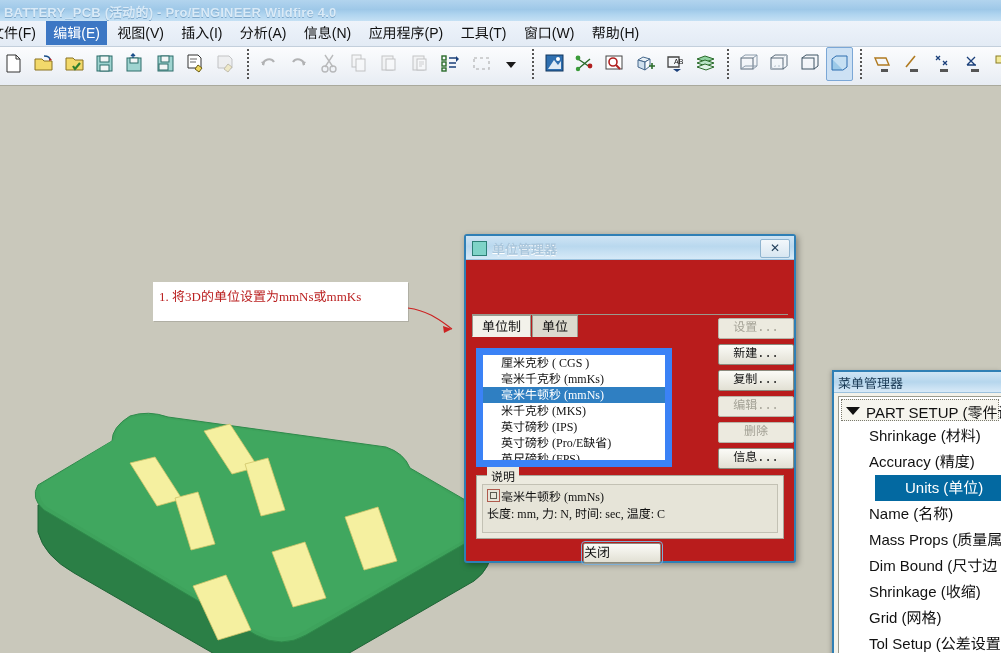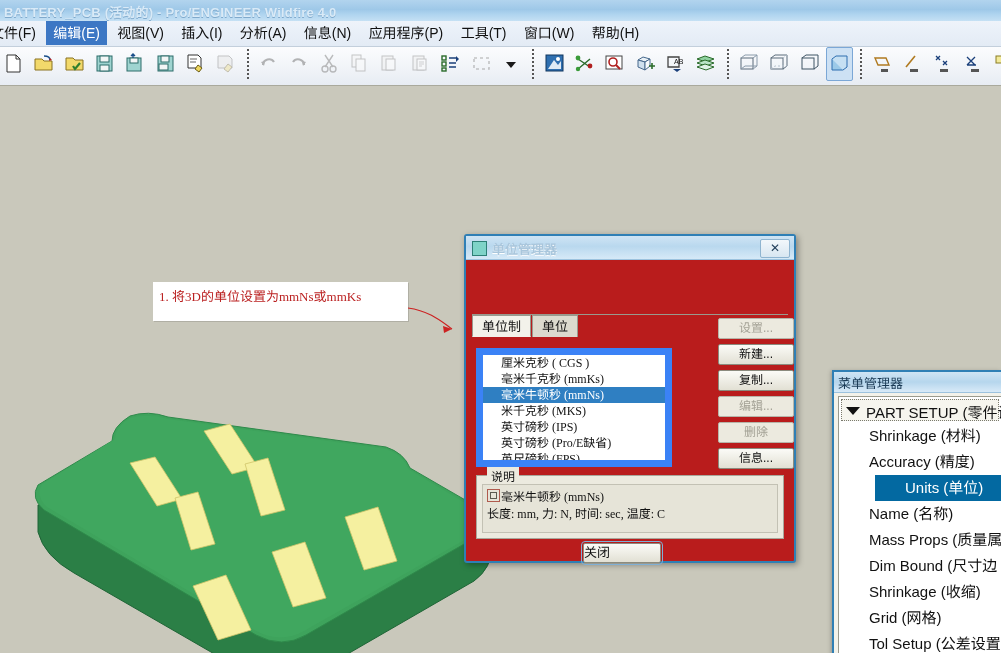--- a/index.html
+++ b/index.html
@@ -157,20 +157,21 @@
     font-family:"Liberation Serif","DejaVu Serif",serif;
   }
   #unit-list .u-item.sel{background:#2f7fc2;color:#ffffff;}
   
   .dbtn{
     position:absolute;left:248px;width:76px;height:21px;
     background:linear-gradient(180deg,#fbfbf7 0%,#e2e0d4 100%);
     border:1px solid #8b8b7e;border-radius:2px;
     font-size:12px;line-height:19px;text-align:center;color:#111;
     box-sizing:border-box;
+    font-family:Liberation Mono, monospace;
   }
   .dbtn.disabled{color:#a4a296;background:#eceadf;border-color:#b7b5a9;}
   
   #desc-group{
     position:absolute;left:6px;top:213px;right:6px;height:62px;
     border:1px solid #a9a79b;background:#eceadf;
   }
   #desc-legend{
     position:absolute;left:10px;top:-9px;background:#eceadf;
     padding:0 4px;font-size:12px;color:#111;text-align:right;

